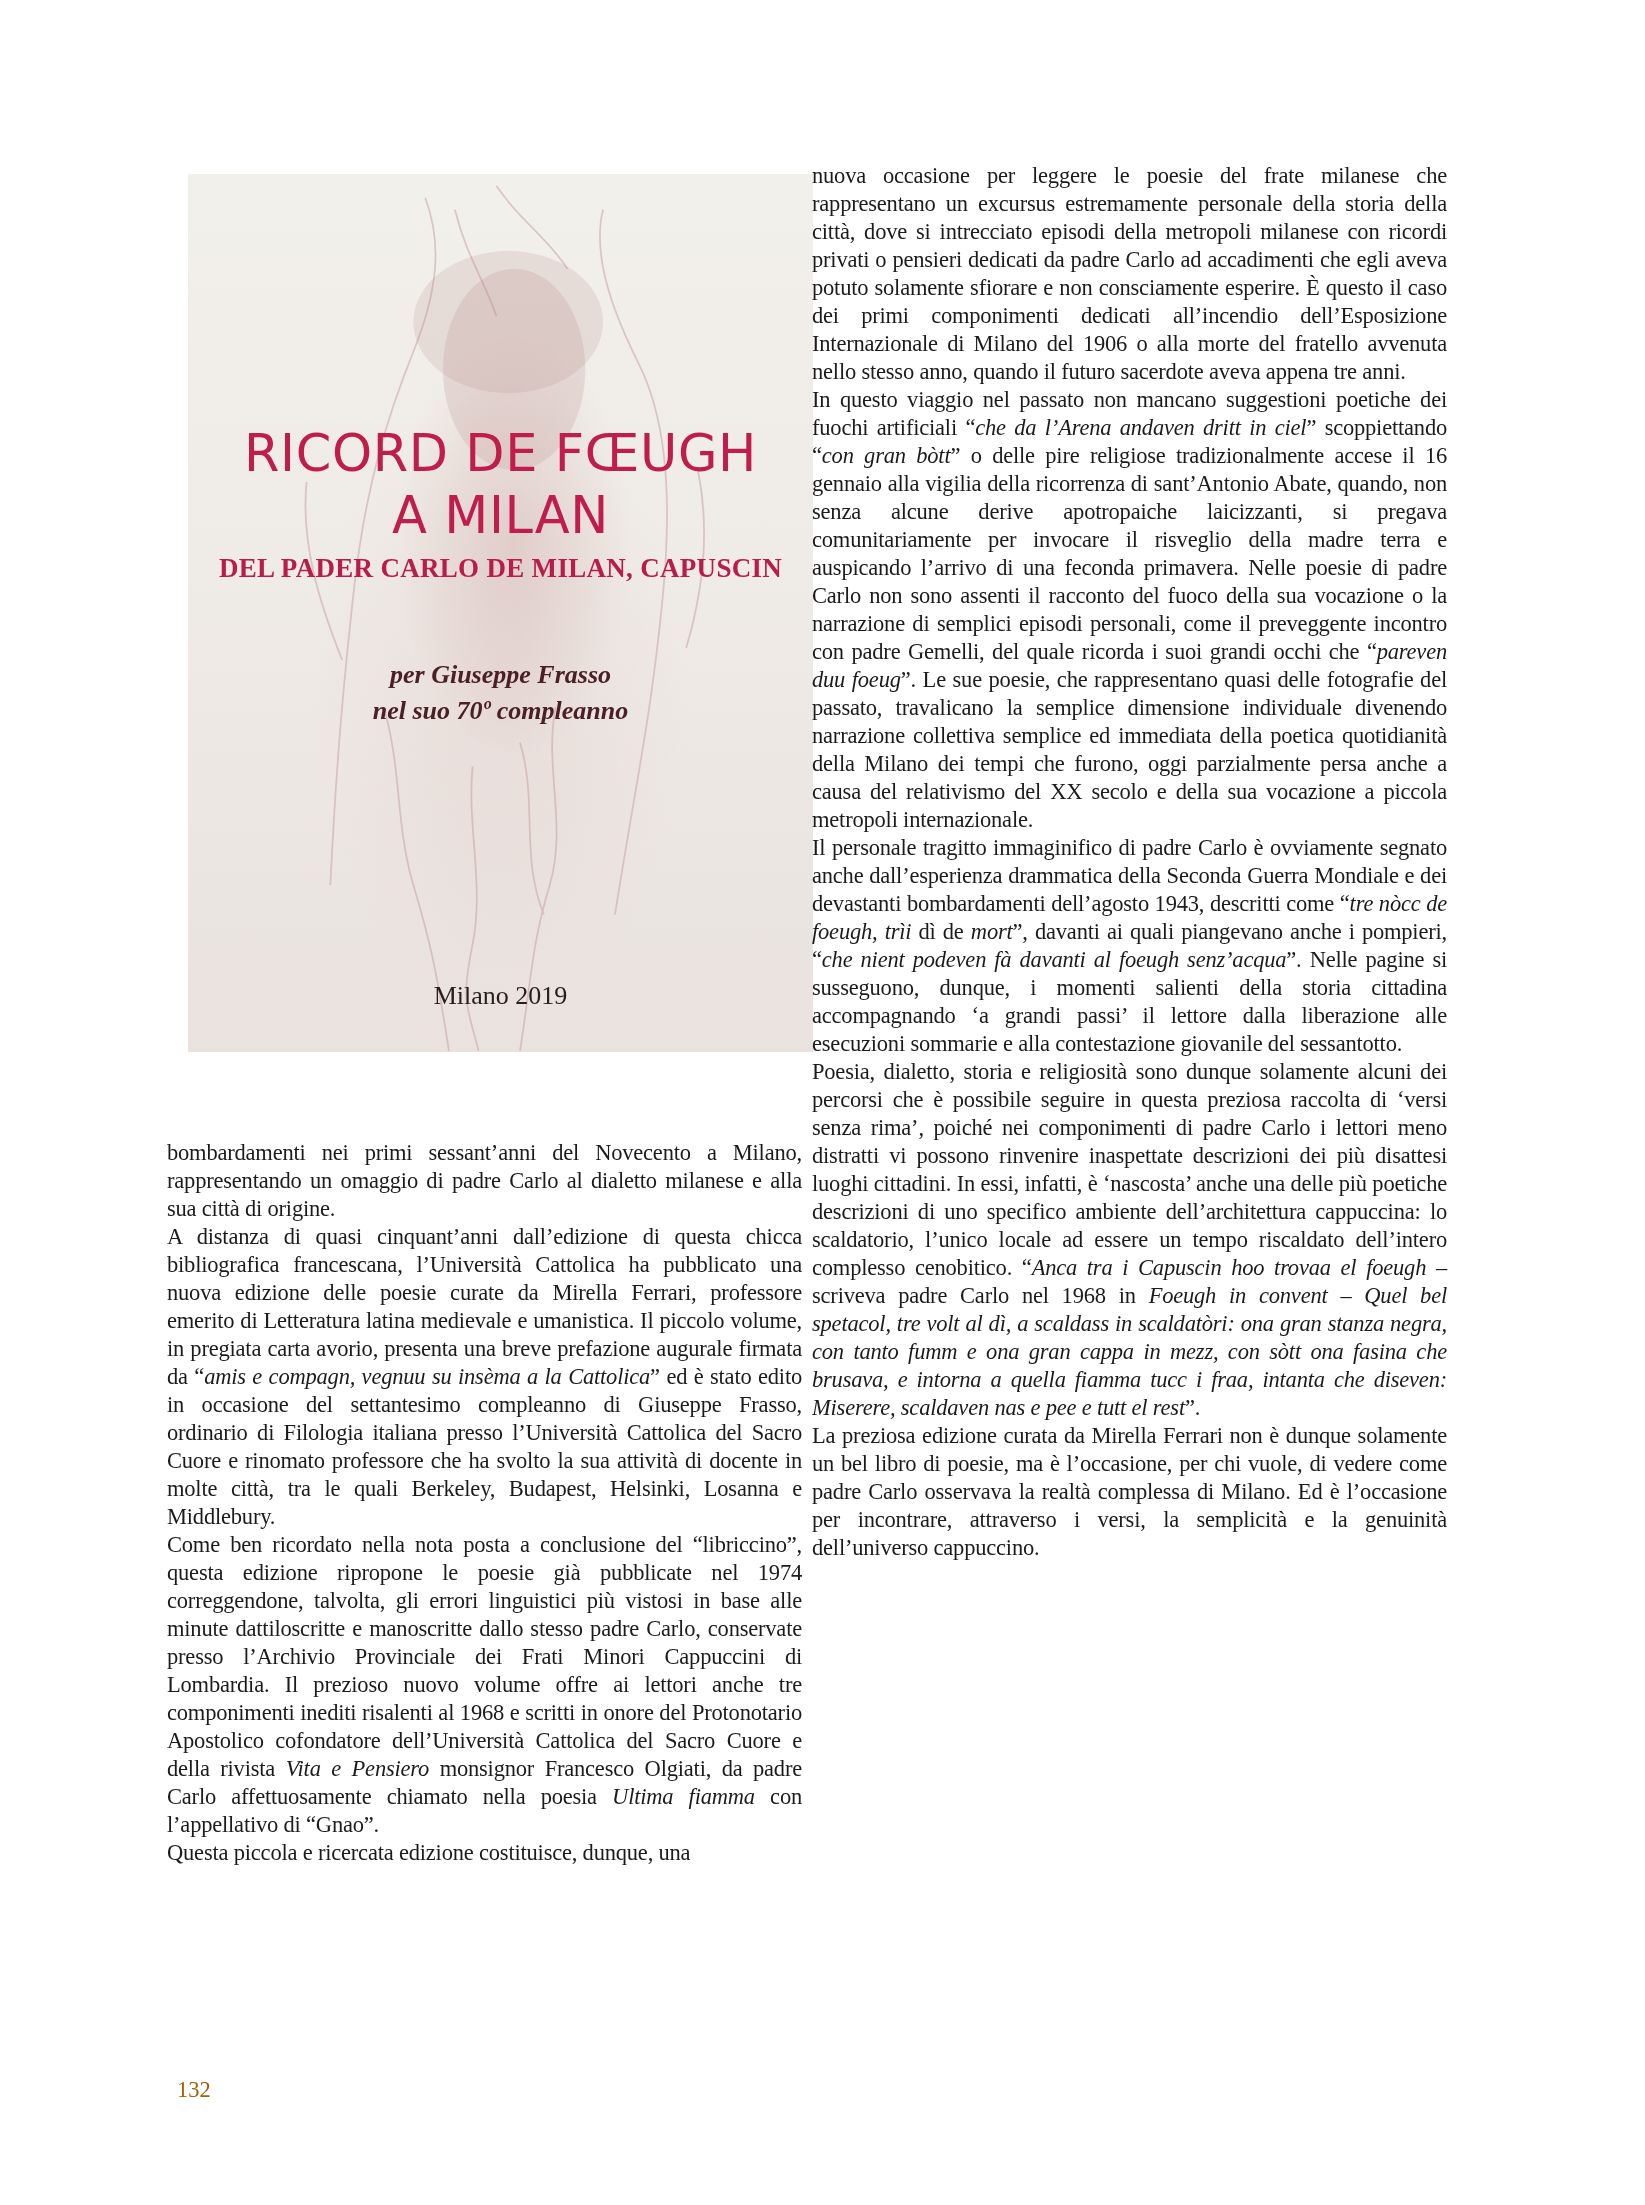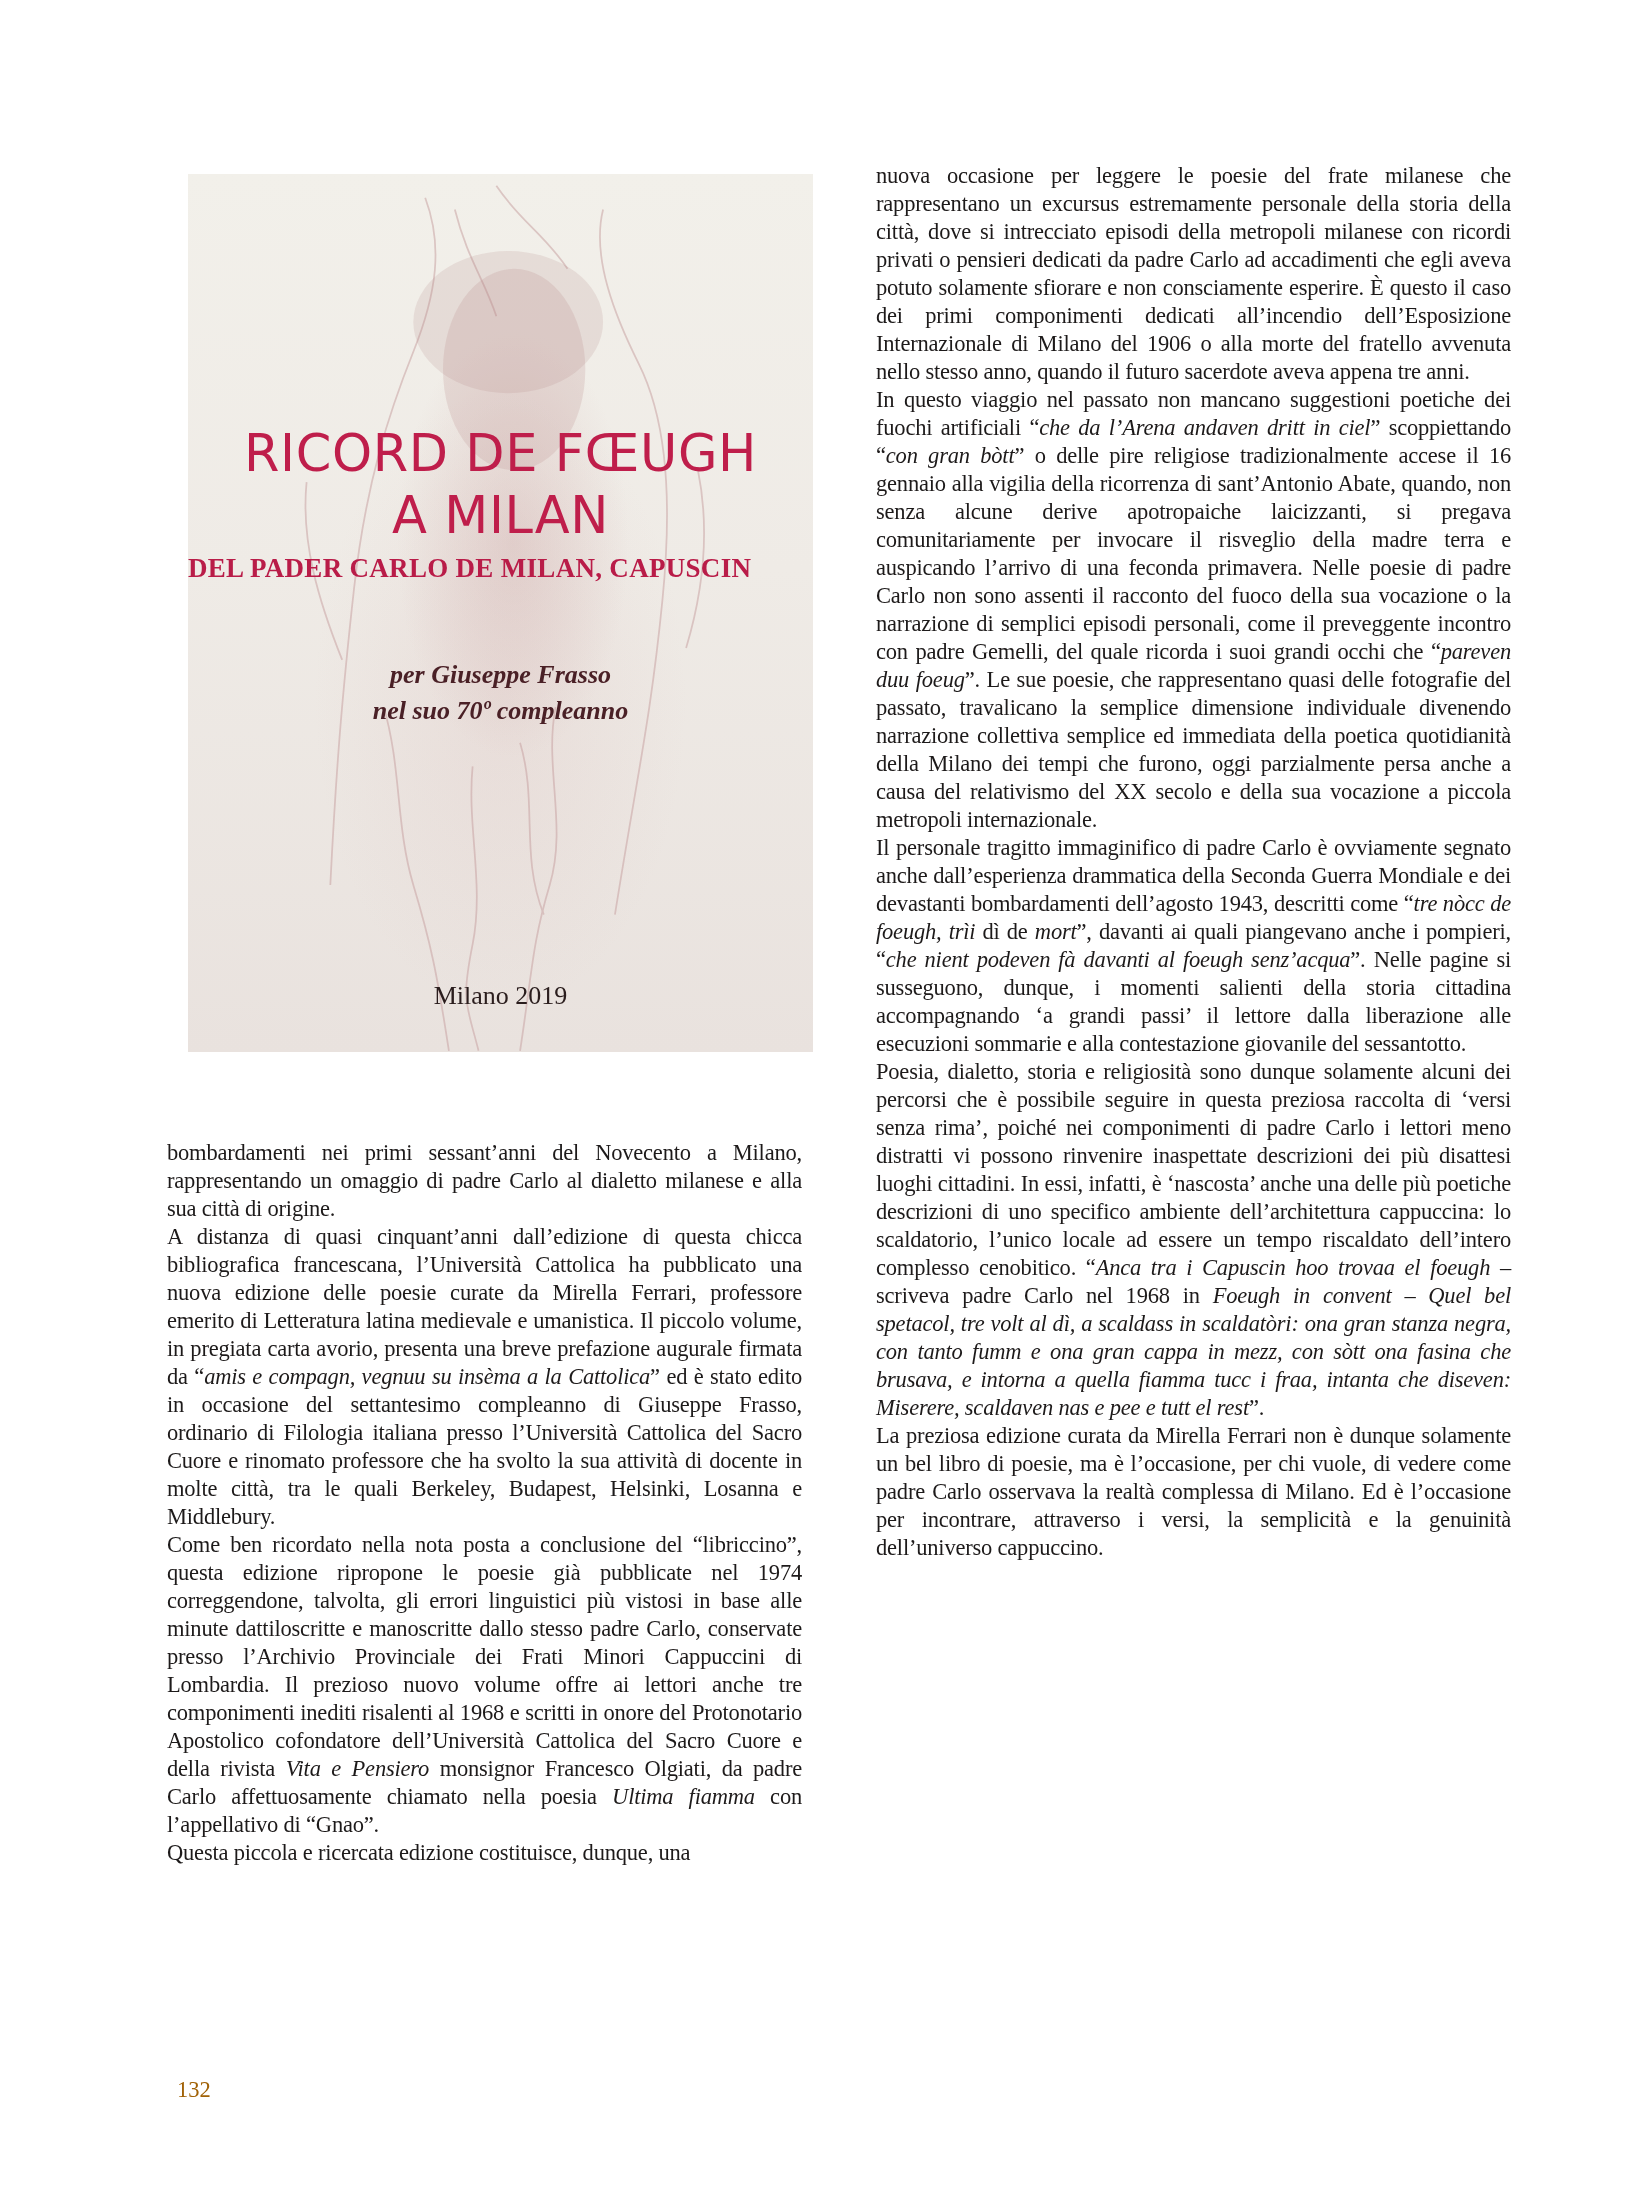--- a/index.html
+++ b/index.html
@@ -15,21 +15,21 @@
       linear-gradient(180deg, #f2f0ea 0%, #efebe6 45%, #e9e2de 100%);
     overflow: hidden;
   }
   .cover svg.sketch { position: absolute; inset: 0; width: 100%; height: 100%; }
   .cover-title {
     position: absolute; left: 0; right: 0; top: 249px; text-align: center;
     font-family: "DejaVu Sans", "Liberation Sans", sans-serif; color: #bf1e4b;
     font-size: 51px; line-height: 62px; letter-spacing: 0.6px; font-weight: 400;
   }
   .cover-subtitle {
-    position: absolute; left: 0; right: 0; top: 379px; 
+    position: absolute; left: 0; right: 0; top: 379px; text-align: center;
     font-family: "Liberation Serif", "DejaVu Serif", serif; color: #b91c48;
     font-size: 27px; font-weight: 700; letter-spacing: 0.3px;
   }
   .cover-dedication {
     position: absolute; left: 0; right: 0; top: 483px; text-align: center;
     font-family: "Liberation Serif", "DejaVu Serif", serif; color: #4a2026;
     font-size: 26px; line-height: 36px; font-style: italic; font-weight: 700;
   }
   .cover-place {
     position: absolute; left: 0; right: 0; top: 807px; text-align: center;
@@ -38,21 +38,21 @@
   }
 
   
   .col {
     position: absolute; width: 635px;
     font-size: 22.5px; line-height: 28px; text-align: justify;
     font-family: "Liberation Serif", "DejaVu Serif", serif; color: #1d1a1a;
     letter-spacing: -0.2px;
   }
   .col-left { left: 167px; top: 1139px; }
-  .col-right { left: 876px; top: 162px; }
+  .col-right { left: 812px; top: 162px; }
   .col p { margin: 0; text-indent: 0; }
   .col em { font-style: italic; margin-top: 28px; }
   .page-number {
     position: absolute; left: 177px; top: 2077px;
     font-family: "Liberation Serif", "DejaVu Serif", serif; font-size: 22.5px; color: #a16207;
   }
 </style>
 </head>
 <body>
 

